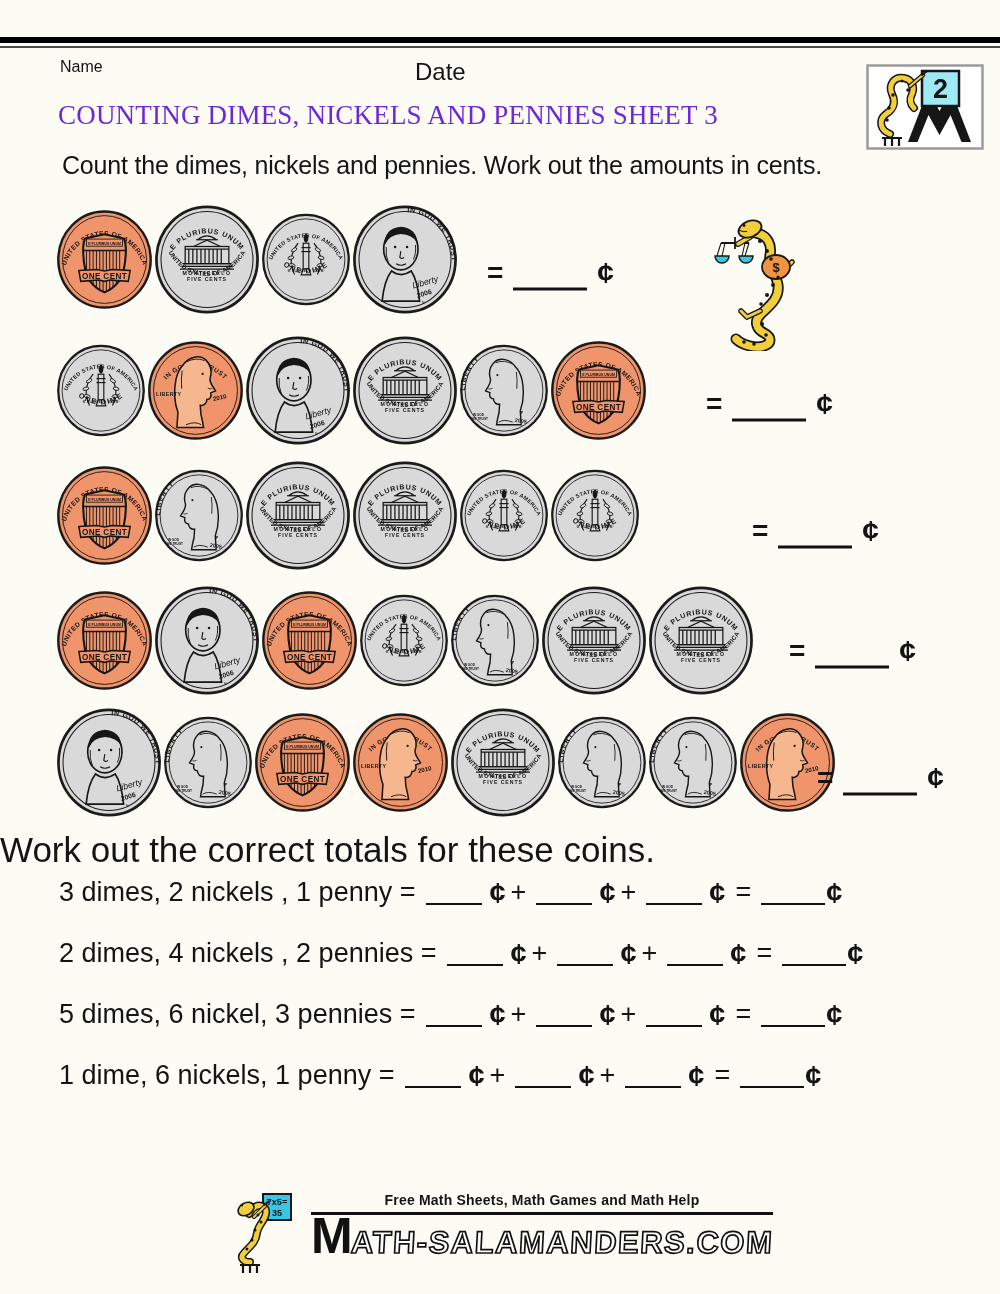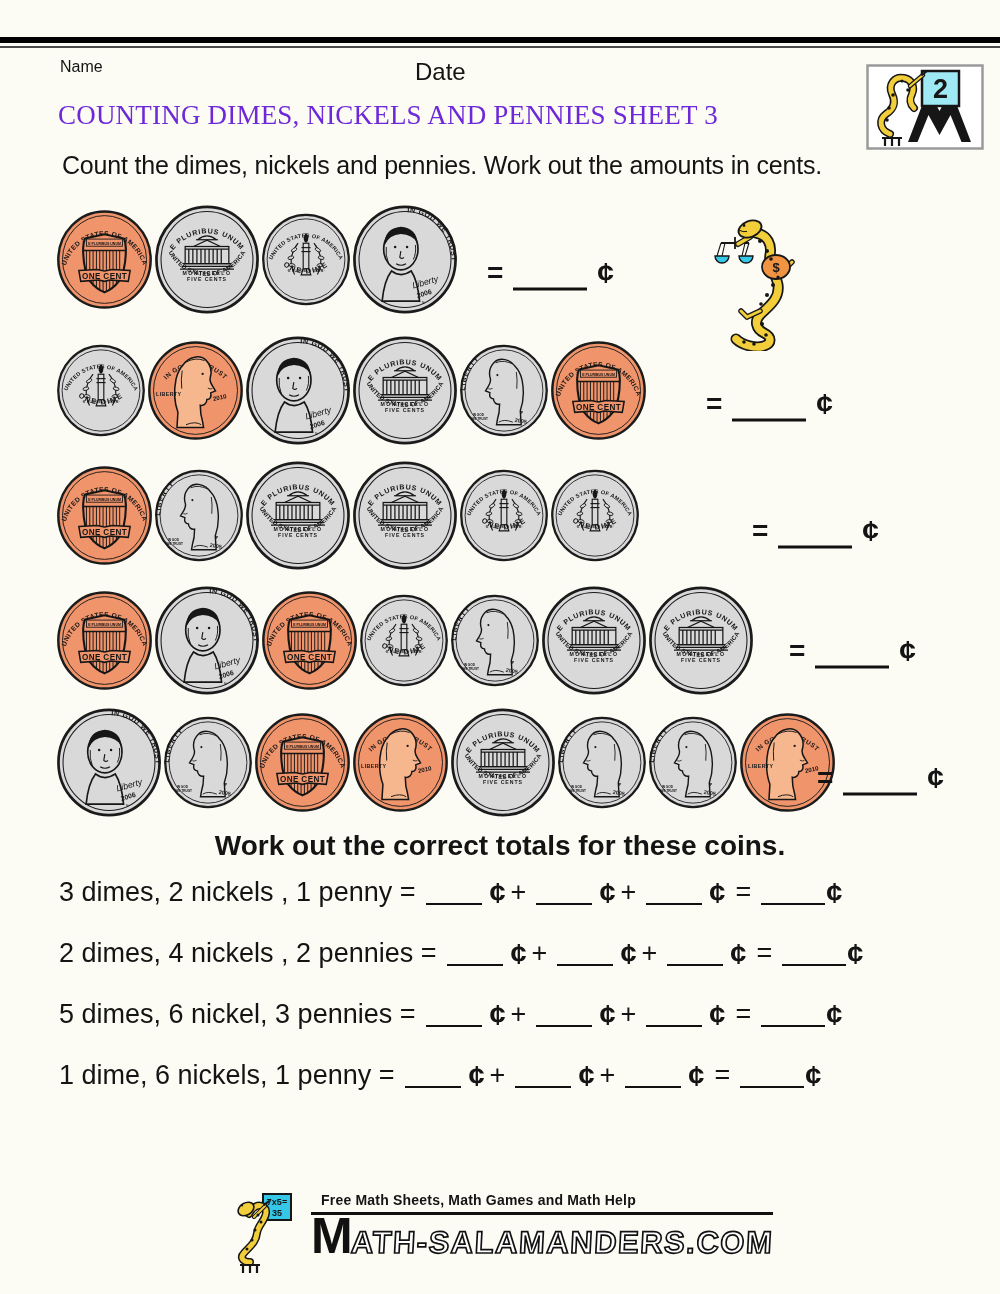--- a/index.html
+++ b/index.html
@@ -18,33 +18,33 @@
   svg text{font-family:"Liberation Sans",sans-serif}
   .coin-row{position:absolute;left:57px;display:flex;align-items:center;gap:3px;height:112px}
   .r1{top:203px}.r2{top:334px}.r3{top:459px}.r4{top:584px}.r5{top:706px}
   .coin{flex:0 0 auto}
   .answer{position:absolute;display:flex;align-items:center;gap:10px;font-size:28px;font-weight:600;
         transform:translateY(-50%);white-space:nowrap}
   .a1{left:487px;top:272px}.a2{left:706px;top:403px}.a3{left:752px;top:530px}
   .a4{left:789px;top:650px}.a5{left:817px;top:777px}
   .answer .blank{width:74px;height:34px;border-bottom:3px solid #111}
   .answer .cent{font-size:30px}
-  .totals-heading{position:absolute;top:830px;left:0;width:100%;text-align:center;margin:0;
-        font-size:28px;font-weight:bold}
+  .totals-heading{position:absolute;top:830px;left:0;width:100%;text-align:left;margin:0;
+        font-size:35px;font-weight:normal}
   #problems{position:absolute;left:59px;top:877px;width:930px}
   .problem{height:61px;display:flex;font-size:27px;white-space:nowrap}
   .problem .plabel{margin-right:4px}
   .problem .pblank{display:inline-block;width:56px;height:26px;border-bottom:2.5px solid #111;margin:0 7px}
   .problem .pblank.last{width:64px;margin:0 1px 0 7px}
   .problem .pcent{font-size:29px;font-weight:600;margin-right:5px}
   .problem .pplus{margin-right:3px}
   .problem .peq{margin:0 3px 0 5px}
   .footer{position:absolute;top:1192px;left:0;width:100%;display:flex;justify-content:center;align-items:flex-start}
   .f-col{margin-left:4px}
-  .tagline{font-size:14px;font-weight:700;letter-spacing:.2px;padding:0 10px}
+  .tagline{font-size:14px;font-weight:700;text-align:center;letter-spacing:.2px;padding:0 10px}
   .rule{height:3px;background:#111;margin-top:4px}
   .wordmark{display:flex;align-items:baseline;line-height:1;margin-top:-4px}
   .wm-m{font-size:50px;font-weight:800;letter-spacing:-2px;color:#111}
   .wm-rest{font-size:31px;font-weight:800;letter-spacing:1.5px;color:#fff;
         -webkit-text-stroke:1.7px #111;transform:skewX(-3deg)}
   @supports not (-webkit-text-stroke: 1px black){ .wm-rest{color:#111} }
 </style>
 </head>
 <body>
 

